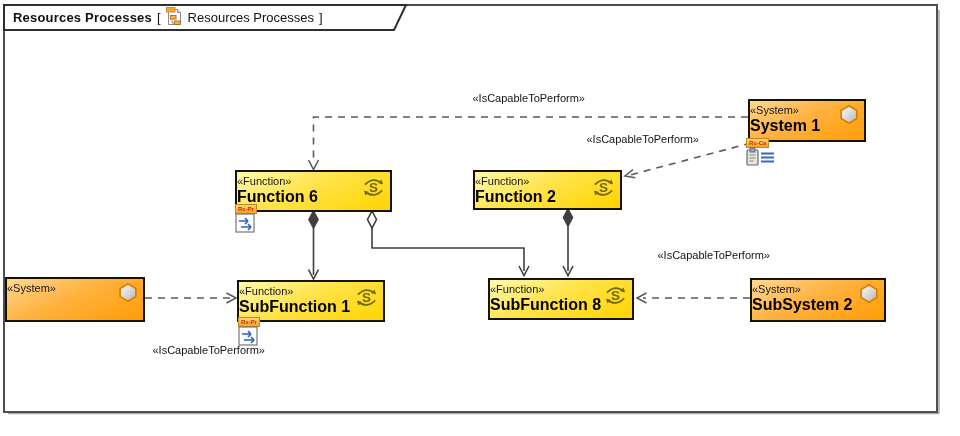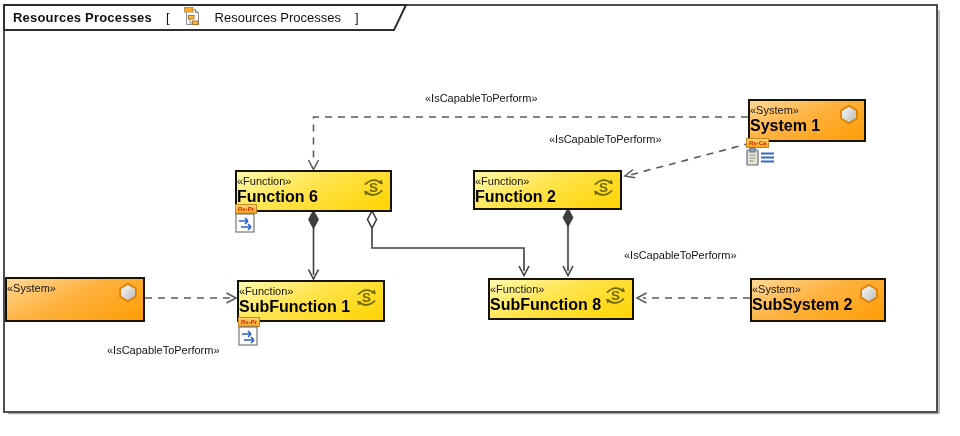--- a/index.html
+++ b/index.html
@@ -2,34 +2,34 @@
 <html><head>
 <meta charset="utf-8">
 <style>
   html,body{margin:0;padding:0;background:#ffffff;}
   .stage{position:relative;width:960px;height:436px;background:#ffffff;
          font-family:"Liberation Sans",sans-serif;overflow:hidden;}
   svg.overlay{position:absolute;left:0;top:0;}
 
   
   .tab{position:absolute;left:13px;top:8px;height:18px;display:flex;align-items:center;
-       gap:14px;font-size:13px;color:#111;}
+       gap:5px;font-size:13px;color:#111;}
   .tab .bold{font-weight:bold;letter-spacing:.2px;}
   .tab .icon{display:inline-flex;}
 
   
   .node{position:absolute;box-sizing:border-box;border:2px solid #181200;text-align:left;}
   .node.system{background:linear-gradient(155deg,#ffd894 0%,#ffb240 45%,#ff9d05 100%);}
   .node.function{background:linear-gradient(155deg,#fffab0 0%,#ffe34a 45%,#ffd400 100%);}
   .stereo{font-size:11px;color:#151515;padding-top:3px;padding-right:24px;}
   .nname{font-size:16px;font-weight:bold;color:#000;margin-top:1px;}
   .node-icon{position:absolute;top:3px;right:4px;line-height:0;}
 
   
-  .edge-label{position:absolute;font-size:11px;color:#141414;text-align:left;
+  .edge-label{position:absolute;font-size:11px;color:#141414;text-align:right;
               white-space:nowrap;}
 
   
   .attach{position:absolute;}
   .tag{position:absolute;left:0;top:0;font-size:6px;font-weight:bold;line-height:8px;
        color:#d42a00;background:linear-gradient(#ffd27a,#f5a51e);
        border:1px solid #c8861e;padding:0 2px;white-space:nowrap;}
   .attach svg{position:absolute;left:0;top:9px;}
 </style>
 </head>

